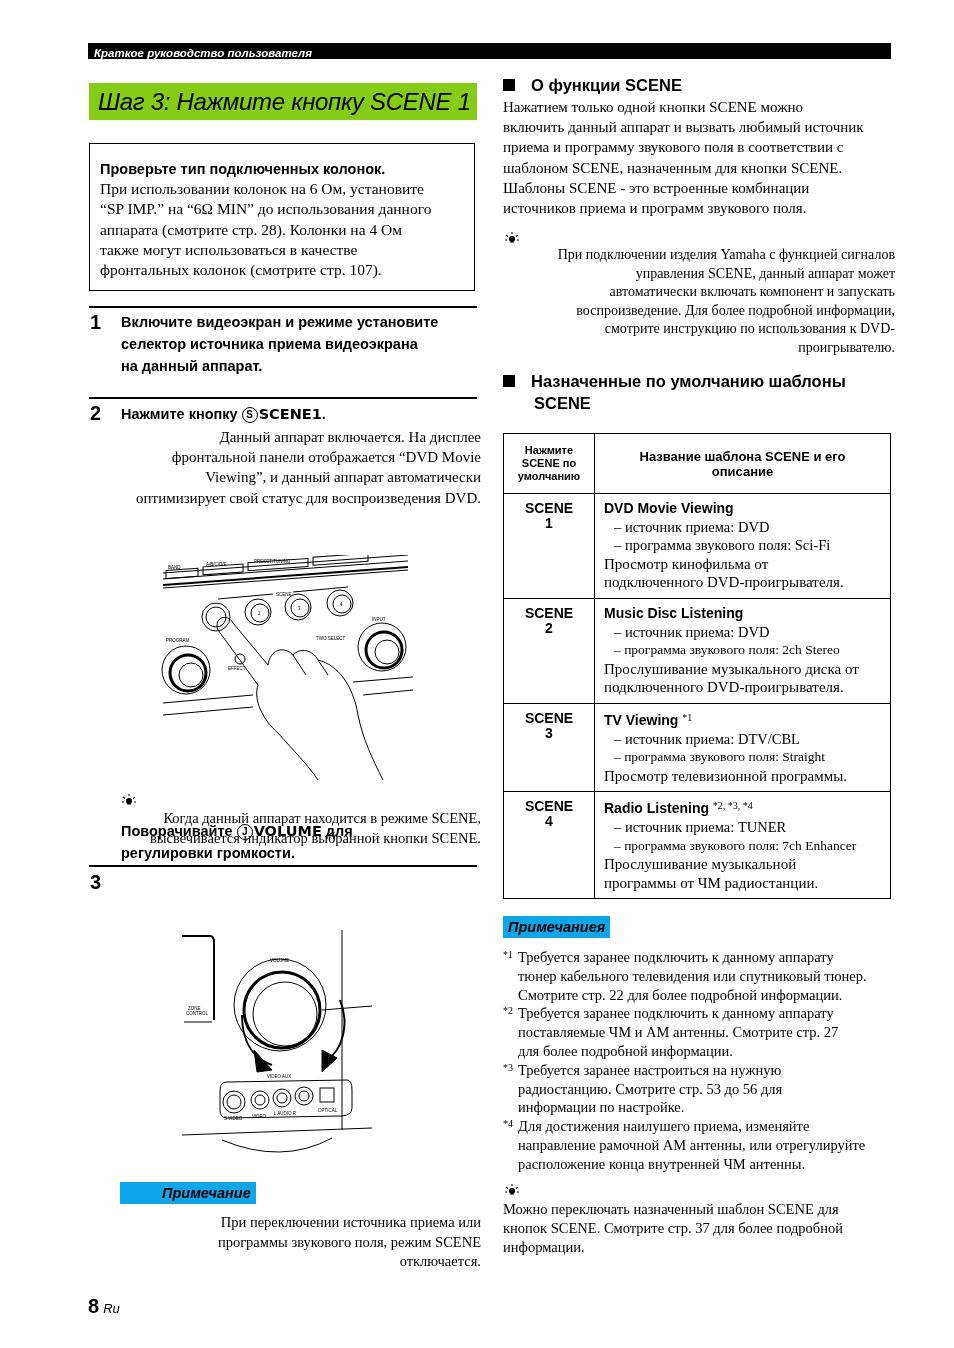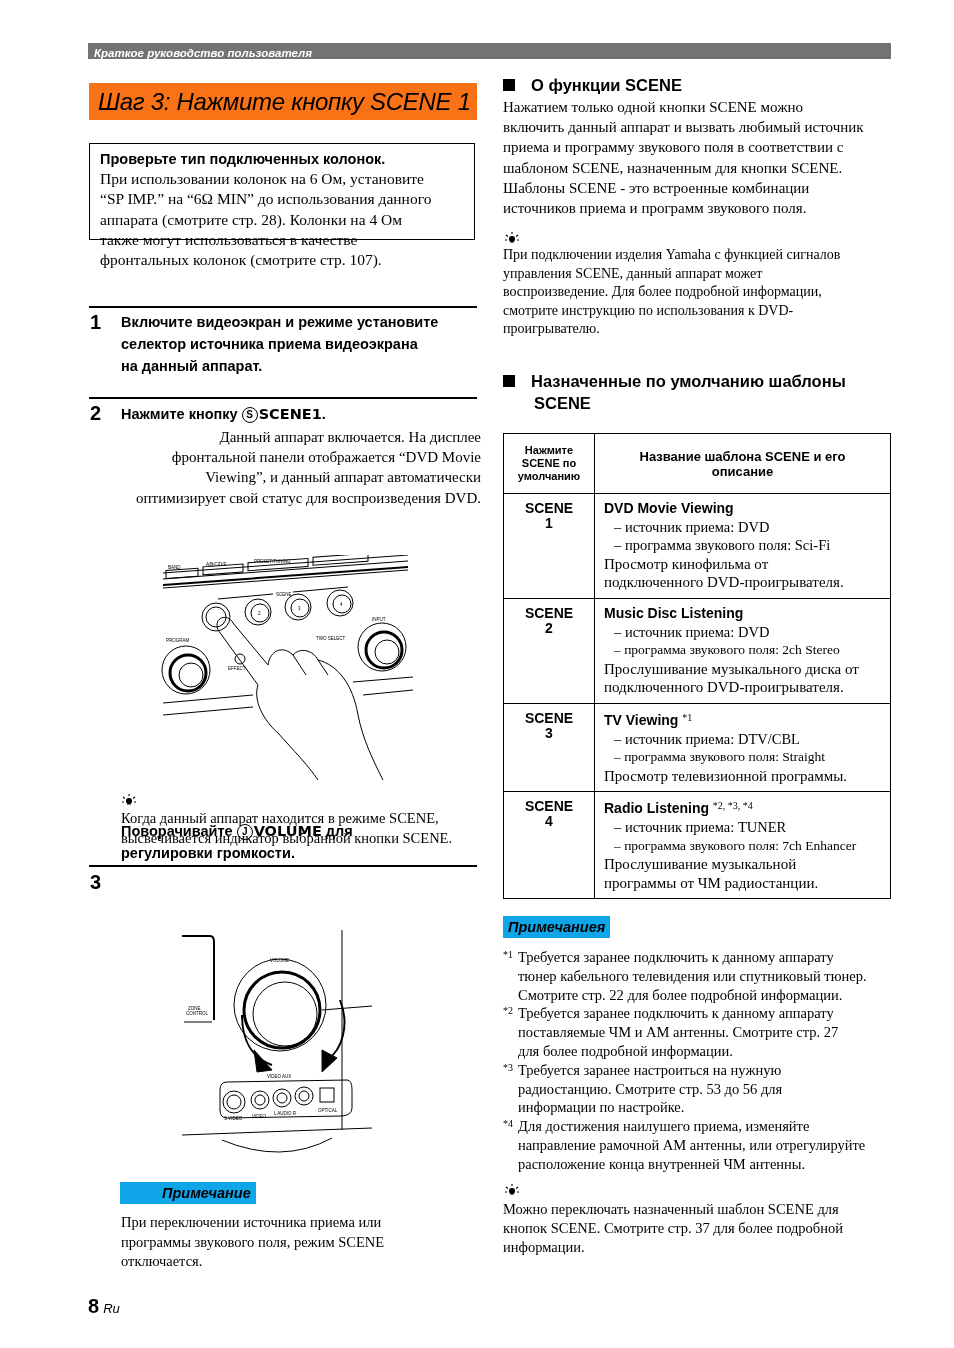--- a/index.html
+++ b/index.html
@@ -1,37 +1,37 @@
 <!DOCTYPE html>
 <html><head>
 <meta charset="utf-8">
 <style>
   html, body { margin:0; padding:0; background:#fff; }
   body { width:954px; height:1348px; position:relative; overflow:hidden; color:#000;
          font-family:"Liberation Serif", serif; }
   .abs { position:absolute; }
 
-  .header-bar { left:88px; top:43px; width:803px; height:16px; background:#737373; }
+  .header-bar { left:88px; top:43px; width:803px; height:16px; background:#000000; }
   .header-bar span { color:#fff; font-family:"Liberation Sans", sans-serif; font-style:italic; font-weight:bold;
                      font-size:11.5px; line-height:16px; padding-left:6px; }
 
-  .title-box { left:89px; top:83px; width:388px; height:37px; background:#f97316; }
+  .title-box { left:89px; top:83px; width:388px; height:37px; background:#84cc16; }
   .title-box span { font-family:"Liberation Sans", sans-serif; font-style:italic; font-size:24px;
                     line-height:37px; padding-left:9px; letter-spacing:-0.3px; }
 
-  .notice { left:89px; top:143px; width:386px; height:97px; border:1.2px solid #000; box-sizing:border-box;
-            padding:5px 10px; }
+  .notice { left:89px; top:143px; width:386px; height:148px; border:1.2px solid #000; box-sizing:border-box;
+            padding:15px 10px; }
   .notice .h { font-family:"Liberation Sans", sans-serif; font-weight:bold; font-size:14.5px; line-height:20px; }
   .notice .p { font-size:15.5px; line-height:20.3px; }
 
   .rule { height:2px; background:#000; }
   .step-num { font-family:"Liberation Sans", sans-serif; font-weight:bold; font-size:20px; line-height:20px; }
   .step-head { font-family:"Liberation Sans", sans-serif; font-weight:bold; font-size:14.5px; line-height:22px; }
   .body-text { font-size:15px; line-height:20.2px; }
-  .small-text { font-size:14.5px; line-height:19.5px; }
+  .small-text { font-size:14.5px; line-height:19.5px;text-align:right; }
   .circ { display:inline-block; width:14px; height:14px; border:1.3px solid #000; border-radius:50%;
           font-size:10px; line-height:14px; text-align:center; font-weight:bold; vertical-align:1px; margin-right:1px;}
 
   .label-grey { background:#0ea5e9; font-family:"Liberation Sans", sans-serif; font-style:italic; font-weight:bold;
                 font-size:14.5px; line-height:22px; padding:0 5px; }
 
   .sec-head { font-family:"Liberation Sans", sans-serif; font-weight:bold; font-size:16.5px; line-height:22px; }
   .sq { display:inline-block; width:12px; height:12px; background:#000; vertical-align:0px; margin-right:16px; }
 
   table.scenes { border-collapse:collapse; position:absolute; left:503px; top:433px; width:388px; }
@@ -237,20 +237,21 @@
 
 <svg class="abs tip-icon" style="left:504px;top:231px;" viewBox="0 0 16 14">
   <g stroke="#000" stroke-width="1.1" fill="none">
       <circle cx="8" cy="8" r="2.5" fill="#000"></circle>
       <path d="M8 1v2M2 4l2 1.5M14 4l-2 1.5M1 9h2M13 9h2M6 11h4"></path>
     </g>
 </svg>
 <div class="abs small-text" style="left:503px;top:246px;width:392px;font-size:14px;line-height:18.5px;">
   <div>При подключении изделия Yamaha с функцией сигналов</div>
   <div>управления SCENE, данный аппарат может</div>
+  <div>автоматически включать компонент и запускать</div>
   <div>воспроизведение. Для более подробной информации,</div>
   <div>смотрите инструкцию по использования к DVD-</div>
   <div>проигрывателю.</div>
 </div>
 
 <div class="abs sec-head" style="left:503px;top:370px;">
   <div><span class="sq"></span><span>Назначенные по умолчанию шаблоны</span></div>
   <div style="padding-left:31px;">SCENE</div>
 </div>
 

